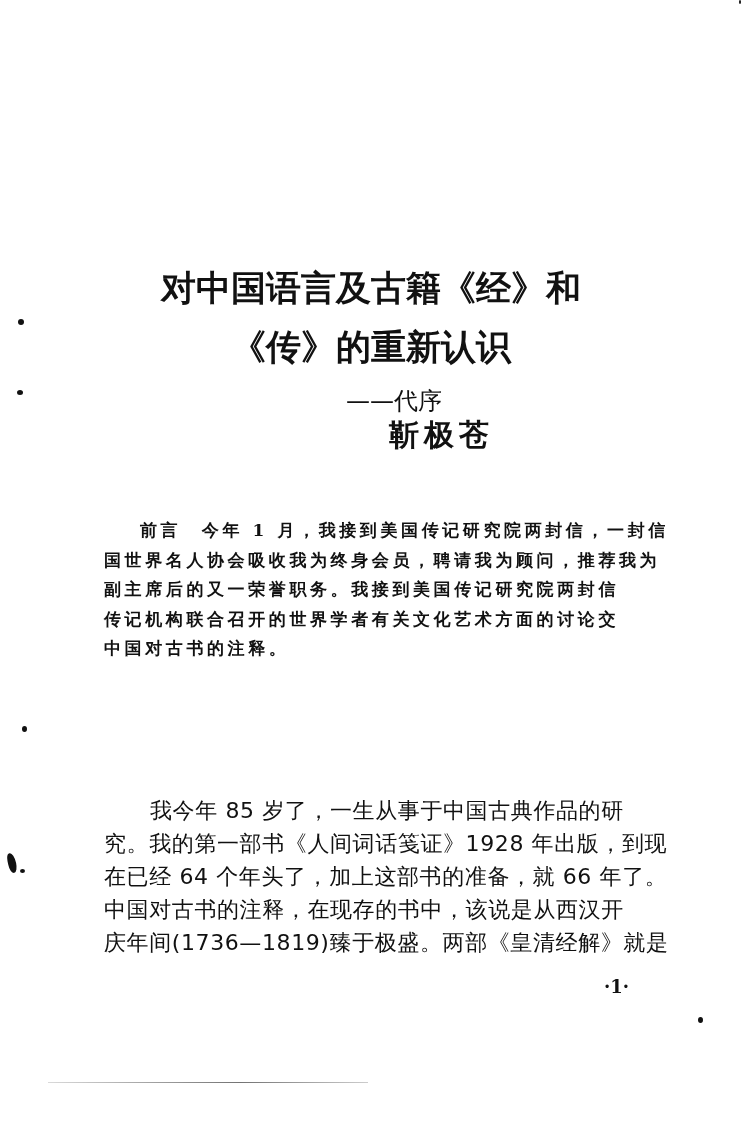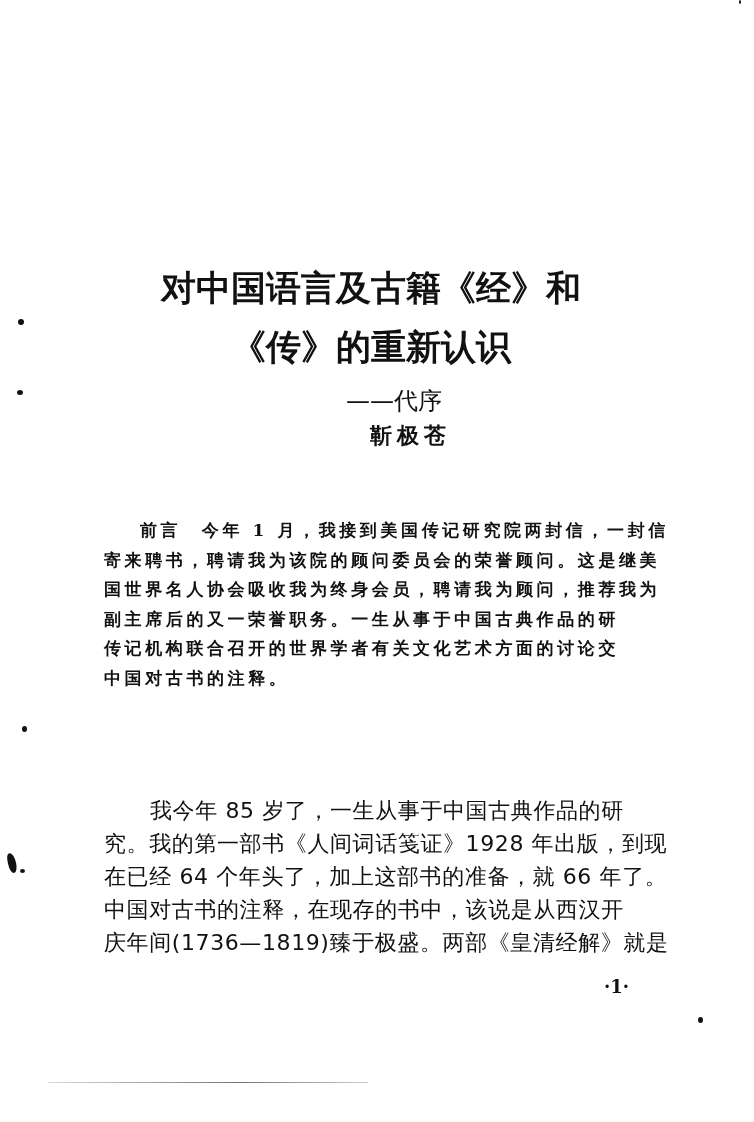--- a/index.html
+++ b/index.html
@@ -39,24 +39,24 @@
       top: 386px;
       left: 346px;
       font-family: "DejaVu Sans", sans-serif;
       font-size: 24px;
       line-height: 30px;
       white-space: nowrap;
     }
     .author {
       position: absolute;
       top: 420px;
-      left: 370px;
+      left: 389px;
       font-family: "DejaVu Serif", serif;
       font-weight: bold;
-      font-size: 22px;
+      font-size: 30px;
       letter-spacing: 5px;
       line-height: 30px;
       white-space: nowrap;
     }
     .preface {
       position: absolute;
       left: 104px;
       top: 492px;
       width: 580px;
       font-family: "DejaVu Serif", serif;
@@ -121,23 +121,22 @@
 <div class="page">
 
   <div class="title-line" id="title1">对中国语言及古籍《经》和</div>
   <div class="title-line" id="title2">《传》的重新认识</div>
 
   <div class="subtitle">——代序</div>
   <div class="author">靳极苍</div>
 
   <div class="preface">
     <span class="pline pindent">前言　今年 1 月，我接到美国传记研究院两封信，一封信</span>
-    <span class="pline">寄来聘书，聘请我为该院的顾问委员会的荣誉顾问。这是继美</span>
     <span class="pline">国世界名人协会吸收我为终身会员，聘请我为顾问，推荐我为</span>
-    <span class="pline">副主席后的又一荣誉职务。一生从事于中国古典作品的研</span>
+    <span class="pline">副主席后的又一荣誉职务。我接到美国传记研究院两封信</span>
     <span class="pline">传记机构联合召开的世界学者有关文化艺术方面的讨论交</span>
     <span class="pline">中国对古书的注释。</span>
   </div>
 
   <div class="body-text">
     <span class="bline indent">我今年 85 岁了，一生从事于中国古典作品的研</span>
     <span class="bline">究。我的第一部书《人间词话笺证》1928 年出版，到现</span>
     <span class="bline">在已经 64 个年头了，加上这部书的准备，就 66 年了。</span>
     <span class="bline">中国对古书的注释，在现存的书中，该说是从西汉开</span>
     <span class="bline">庆年间(1736—1819)臻于极盛。两部《皇清经解》就是</span>

